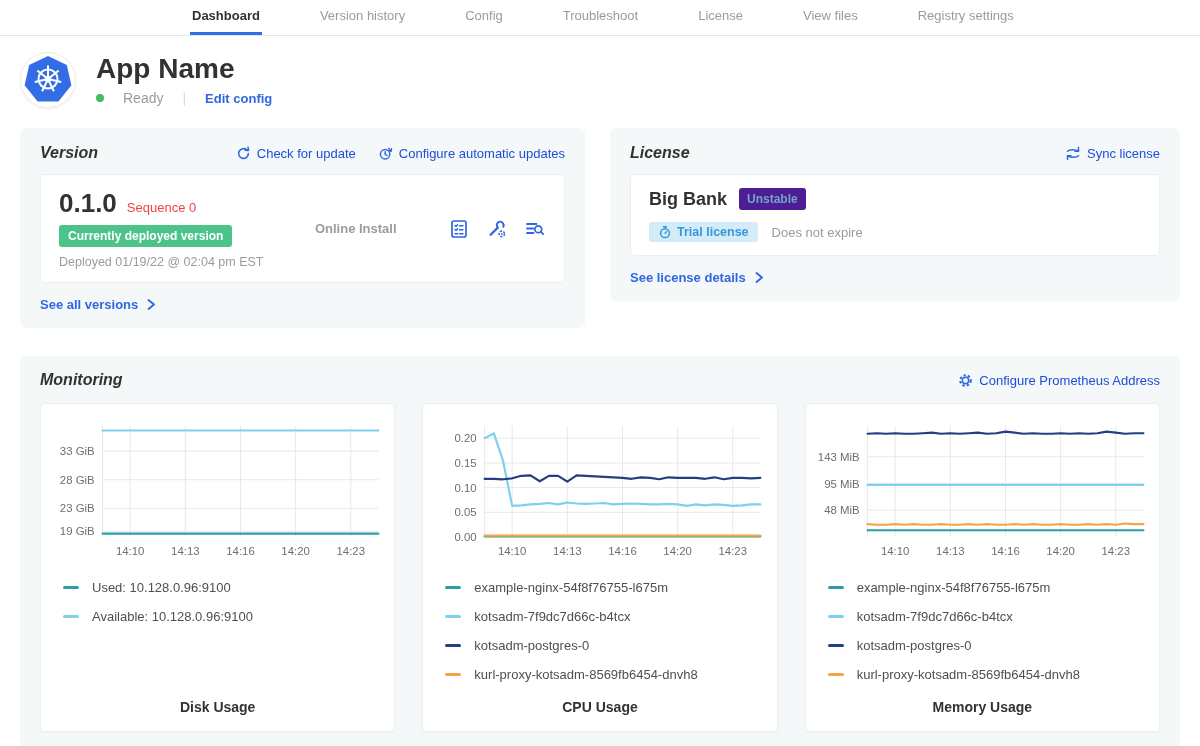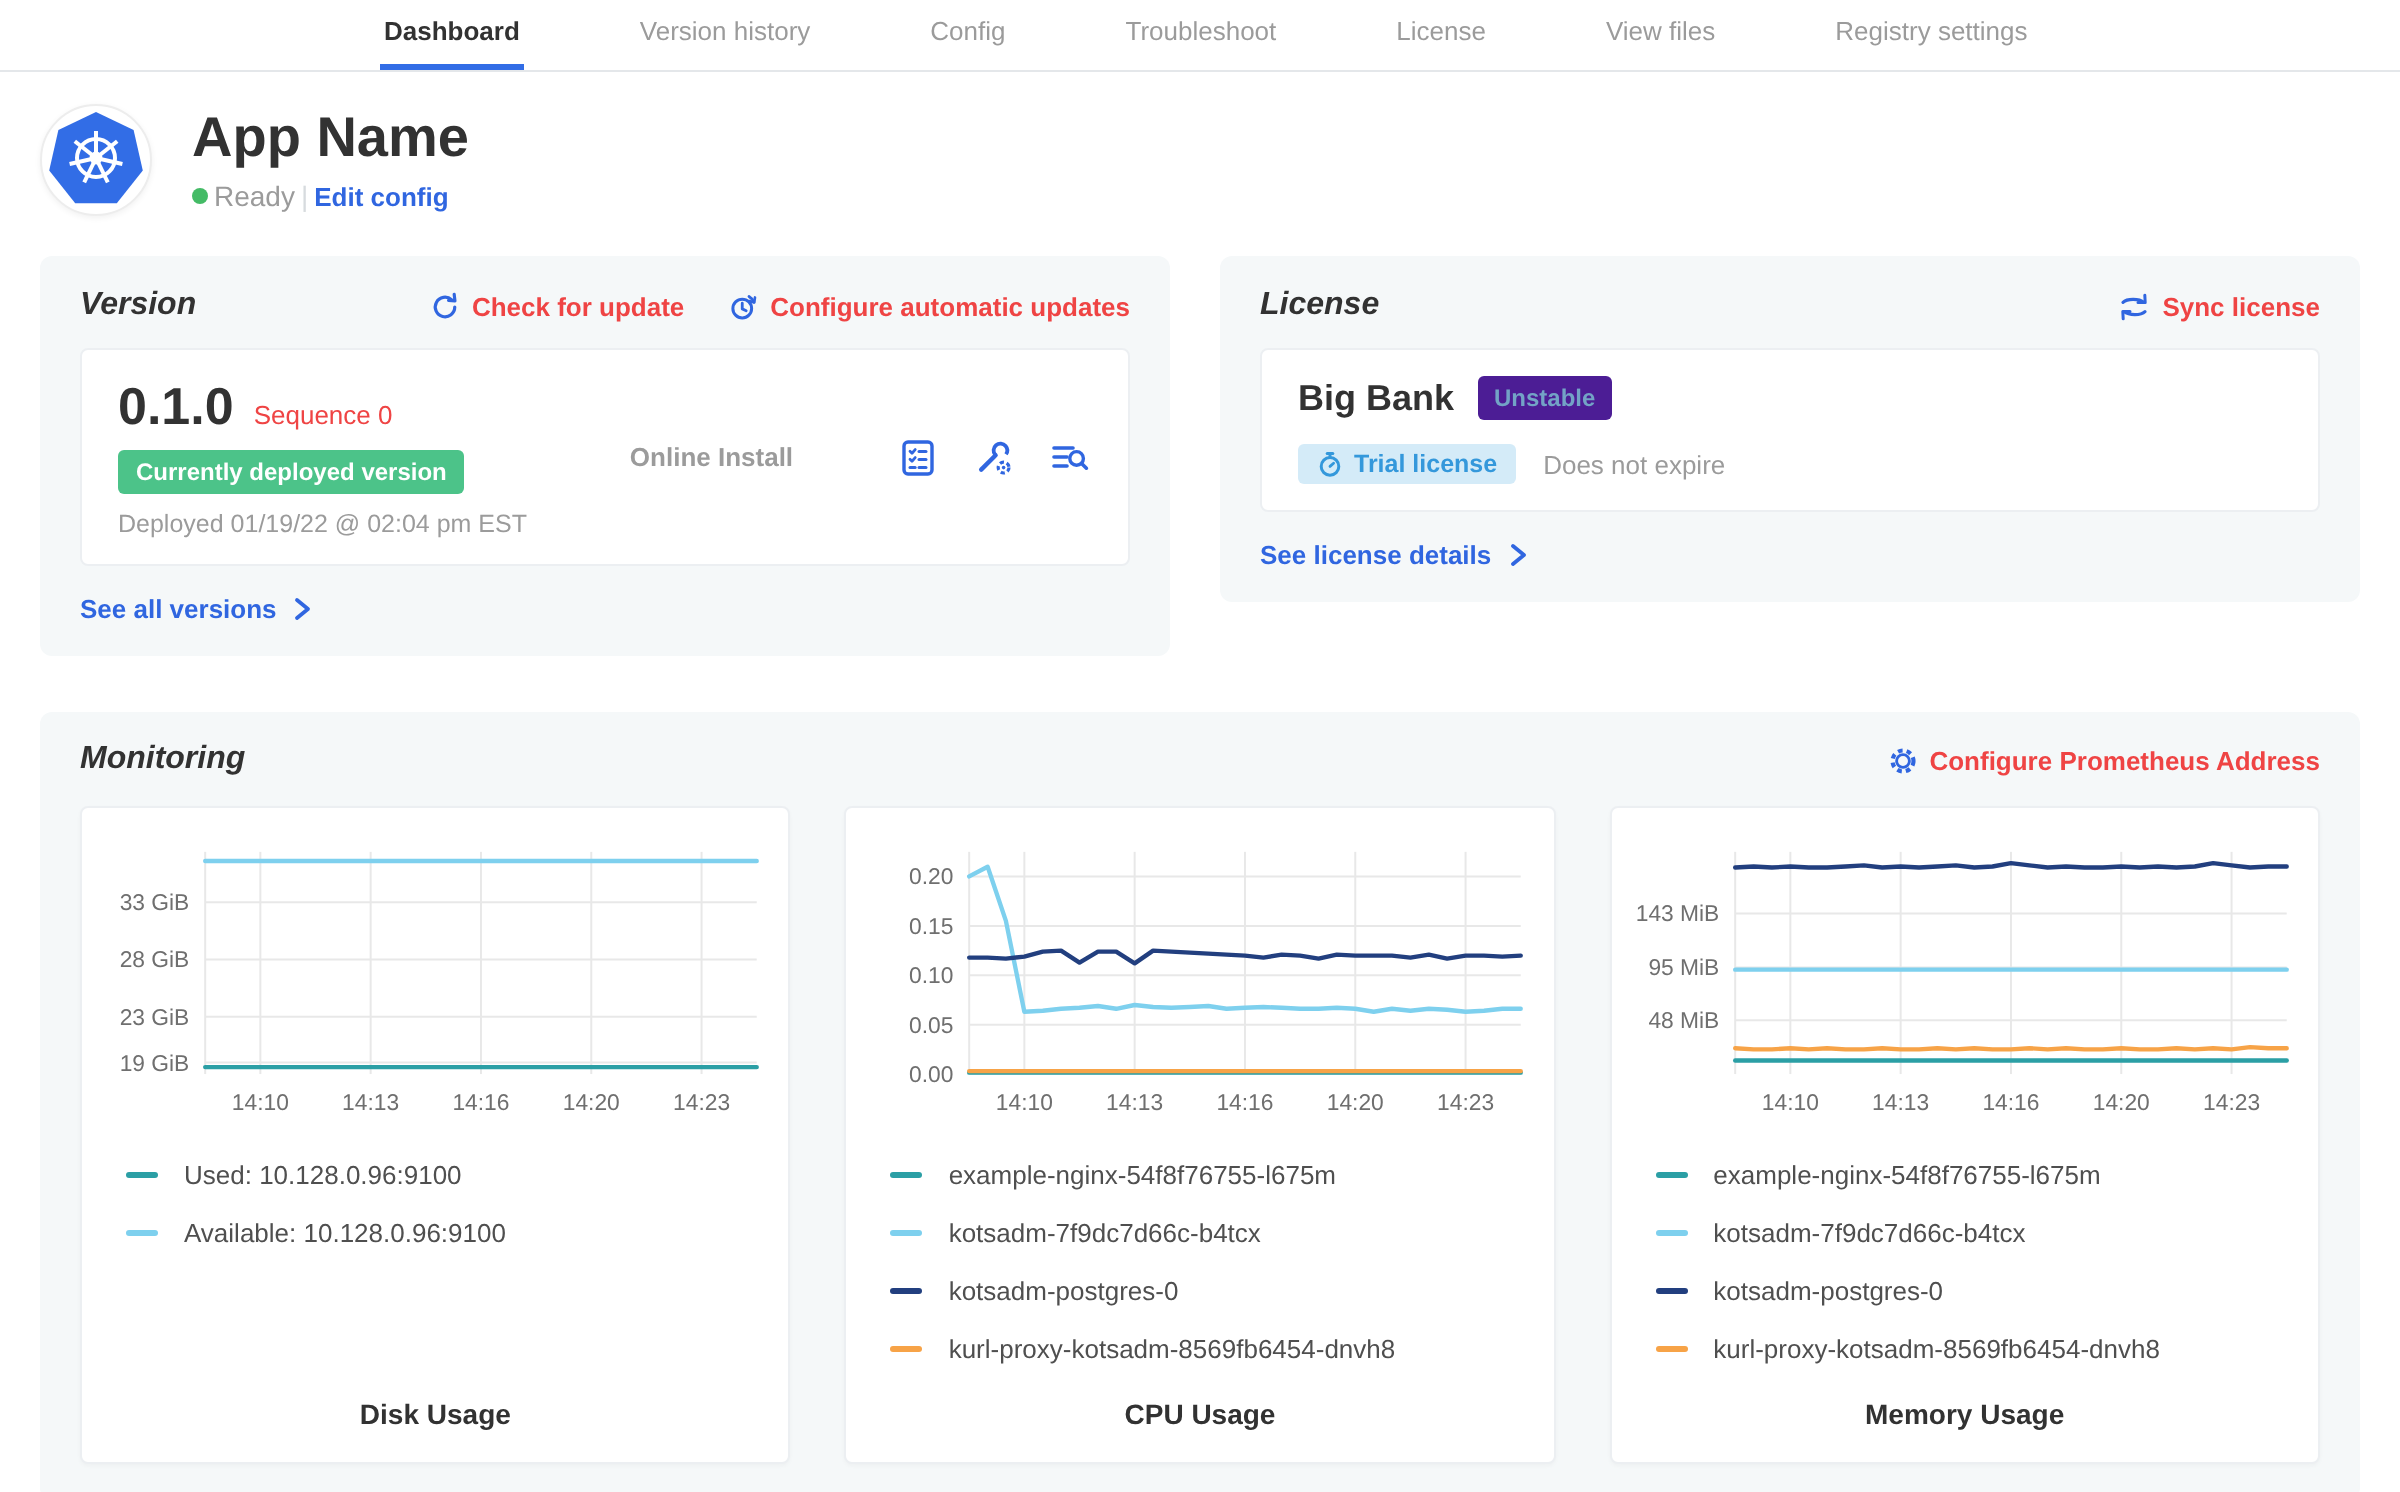--- a/index.html
+++ b/index.html
@@ -19,34 +19,34 @@
   }
   .tab.active { color:#323232; font-weight:bold; border-bottom-color:#326de6; }
   
   .app-header { display:flex; align-items:center; gap:20px; padding:16px 20px 10px; }
   .logo-wrap {
     width:56px; height:56px; border-radius:50%; background:#fff;
     border:1px solid #ededed; box-shadow:0 1px 3px rgba(0,0,0,.06);
     display:flex; align-items:center; justify-content:center;
   }
   .app-title { font-size:28px; font-weight:bold; line-height:1.1; }
-  .status-row { display:flex; align-items:center; gap:3px; margin-top:6px; }
+  .status-row { display:flex; align-items:center; gap:19px; margin-top:6px; }
   .dot { width:8px; height:8px; border-radius:50%; background:#44bb66; }
   .status-text { font-size:14px; color:#9b9b9b; }
   .vbar { color:#d7dbde; font-size:14px; }
   .link { color:#3066e0; font-weight:bold; font-size:13px; cursor:pointer; text-decoration:none; }
   
   .cards-row { display:flex; gap:25px; padding:10px 20px 0; align-items:flex-start; }
   .panel { background:#f5f8f9; border-radius:6px; padding:16px 20px 16px; }
   .panel-version { width:565px; }
   .panel-license { flex:1; }
   .panel-head { display:flex; justify-content:space-between; align-items:center; }
   .panel-title { font-size:16px; font-weight:bold;font-style:italic; }
   .head-links { display:flex; gap:22px; align-items:center; }
-  .icon-link { display:flex; gap:6px; align-items:center; color:#ef4444; font-weight:bold; font-size:13px; cursor:pointer; }
+  .icon-link { display:flex; gap:6px; align-items:center; color:#1d4ed8; font-weight:normal; font-size:13px; cursor:pointer; }
   .icon-link svg { flex:none; }
   .inner-card { background:#fff; border:1px solid #eceff2; border-radius:4px; margin-top:12px; padding:13px 18px; }
   .version-inner { display:flex; align-items:center; justify-content:space-between; }
   .v-num-row { display:flex; align-items:baseline; gap:10px; }
   .v-num { font-size:26px; font-weight:bold; }
   .v-seq { font-size:13px; color:#ef4444; }
   .badge-green { display:inline-block; background:#4cc389; color:#fff; font-size:12px; font-weight:bold; border-radius:3px; padding:4px 9px; margin:6px 0 8px; }
   .v-deployed { font-size:12.5px; color:#9b9b9b; }
   .v-mid { font-size:13px; font-weight:bold; color:#9b9b9b; }
   .v-icons { display:flex; gap:16px; color:#3066e0; align-items:center; }

